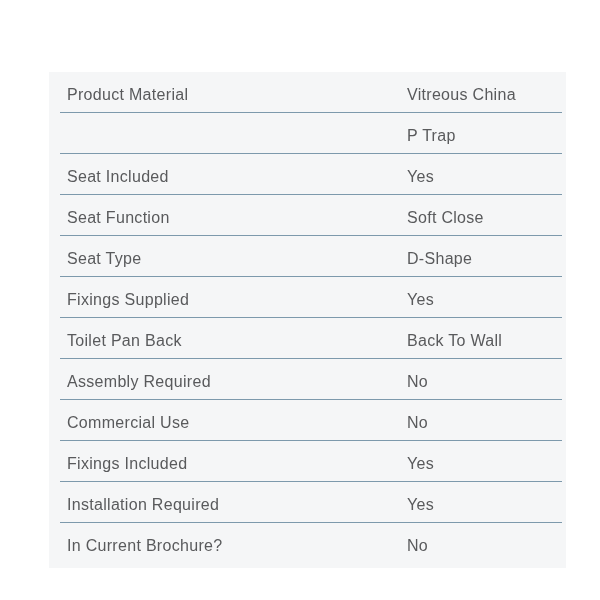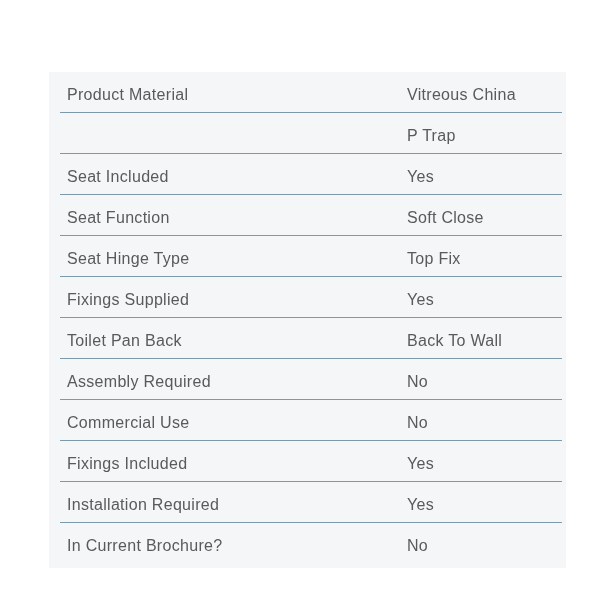--- a/index.html
+++ b/index.html
@@ -69,25 +69,25 @@
   <div class="spec-row">
     <span class="spec-label">Seat Included</span>
     <span class="spec-value">Yes</span>
   </div>
 
   <div class="spec-row">
     <span class="spec-label">Seat Function</span>
     <span class="spec-value">Soft Close</span>
   </div>
 
+  <div class="spec-row">
+    <span class="spec-label">Seat Type</span>
+    <span class="spec-value">D-Shape</span>
+  </div>
 
-  <div class="spec-row">
-    <span class="spec-label">Seat Hinge Type</span>
-    <span class="spec-value">Top Fix</span>
-  </div>
 
   <div class="spec-row">
     <span class="spec-label">Fixings Supplied</span>
     <span class="spec-value">Yes</span>
   </div>
 
   <div class="spec-row">
     <span class="spec-label">Toilet Pan Back</span>
     <span class="spec-value">Back To Wall</span>
   </div>

